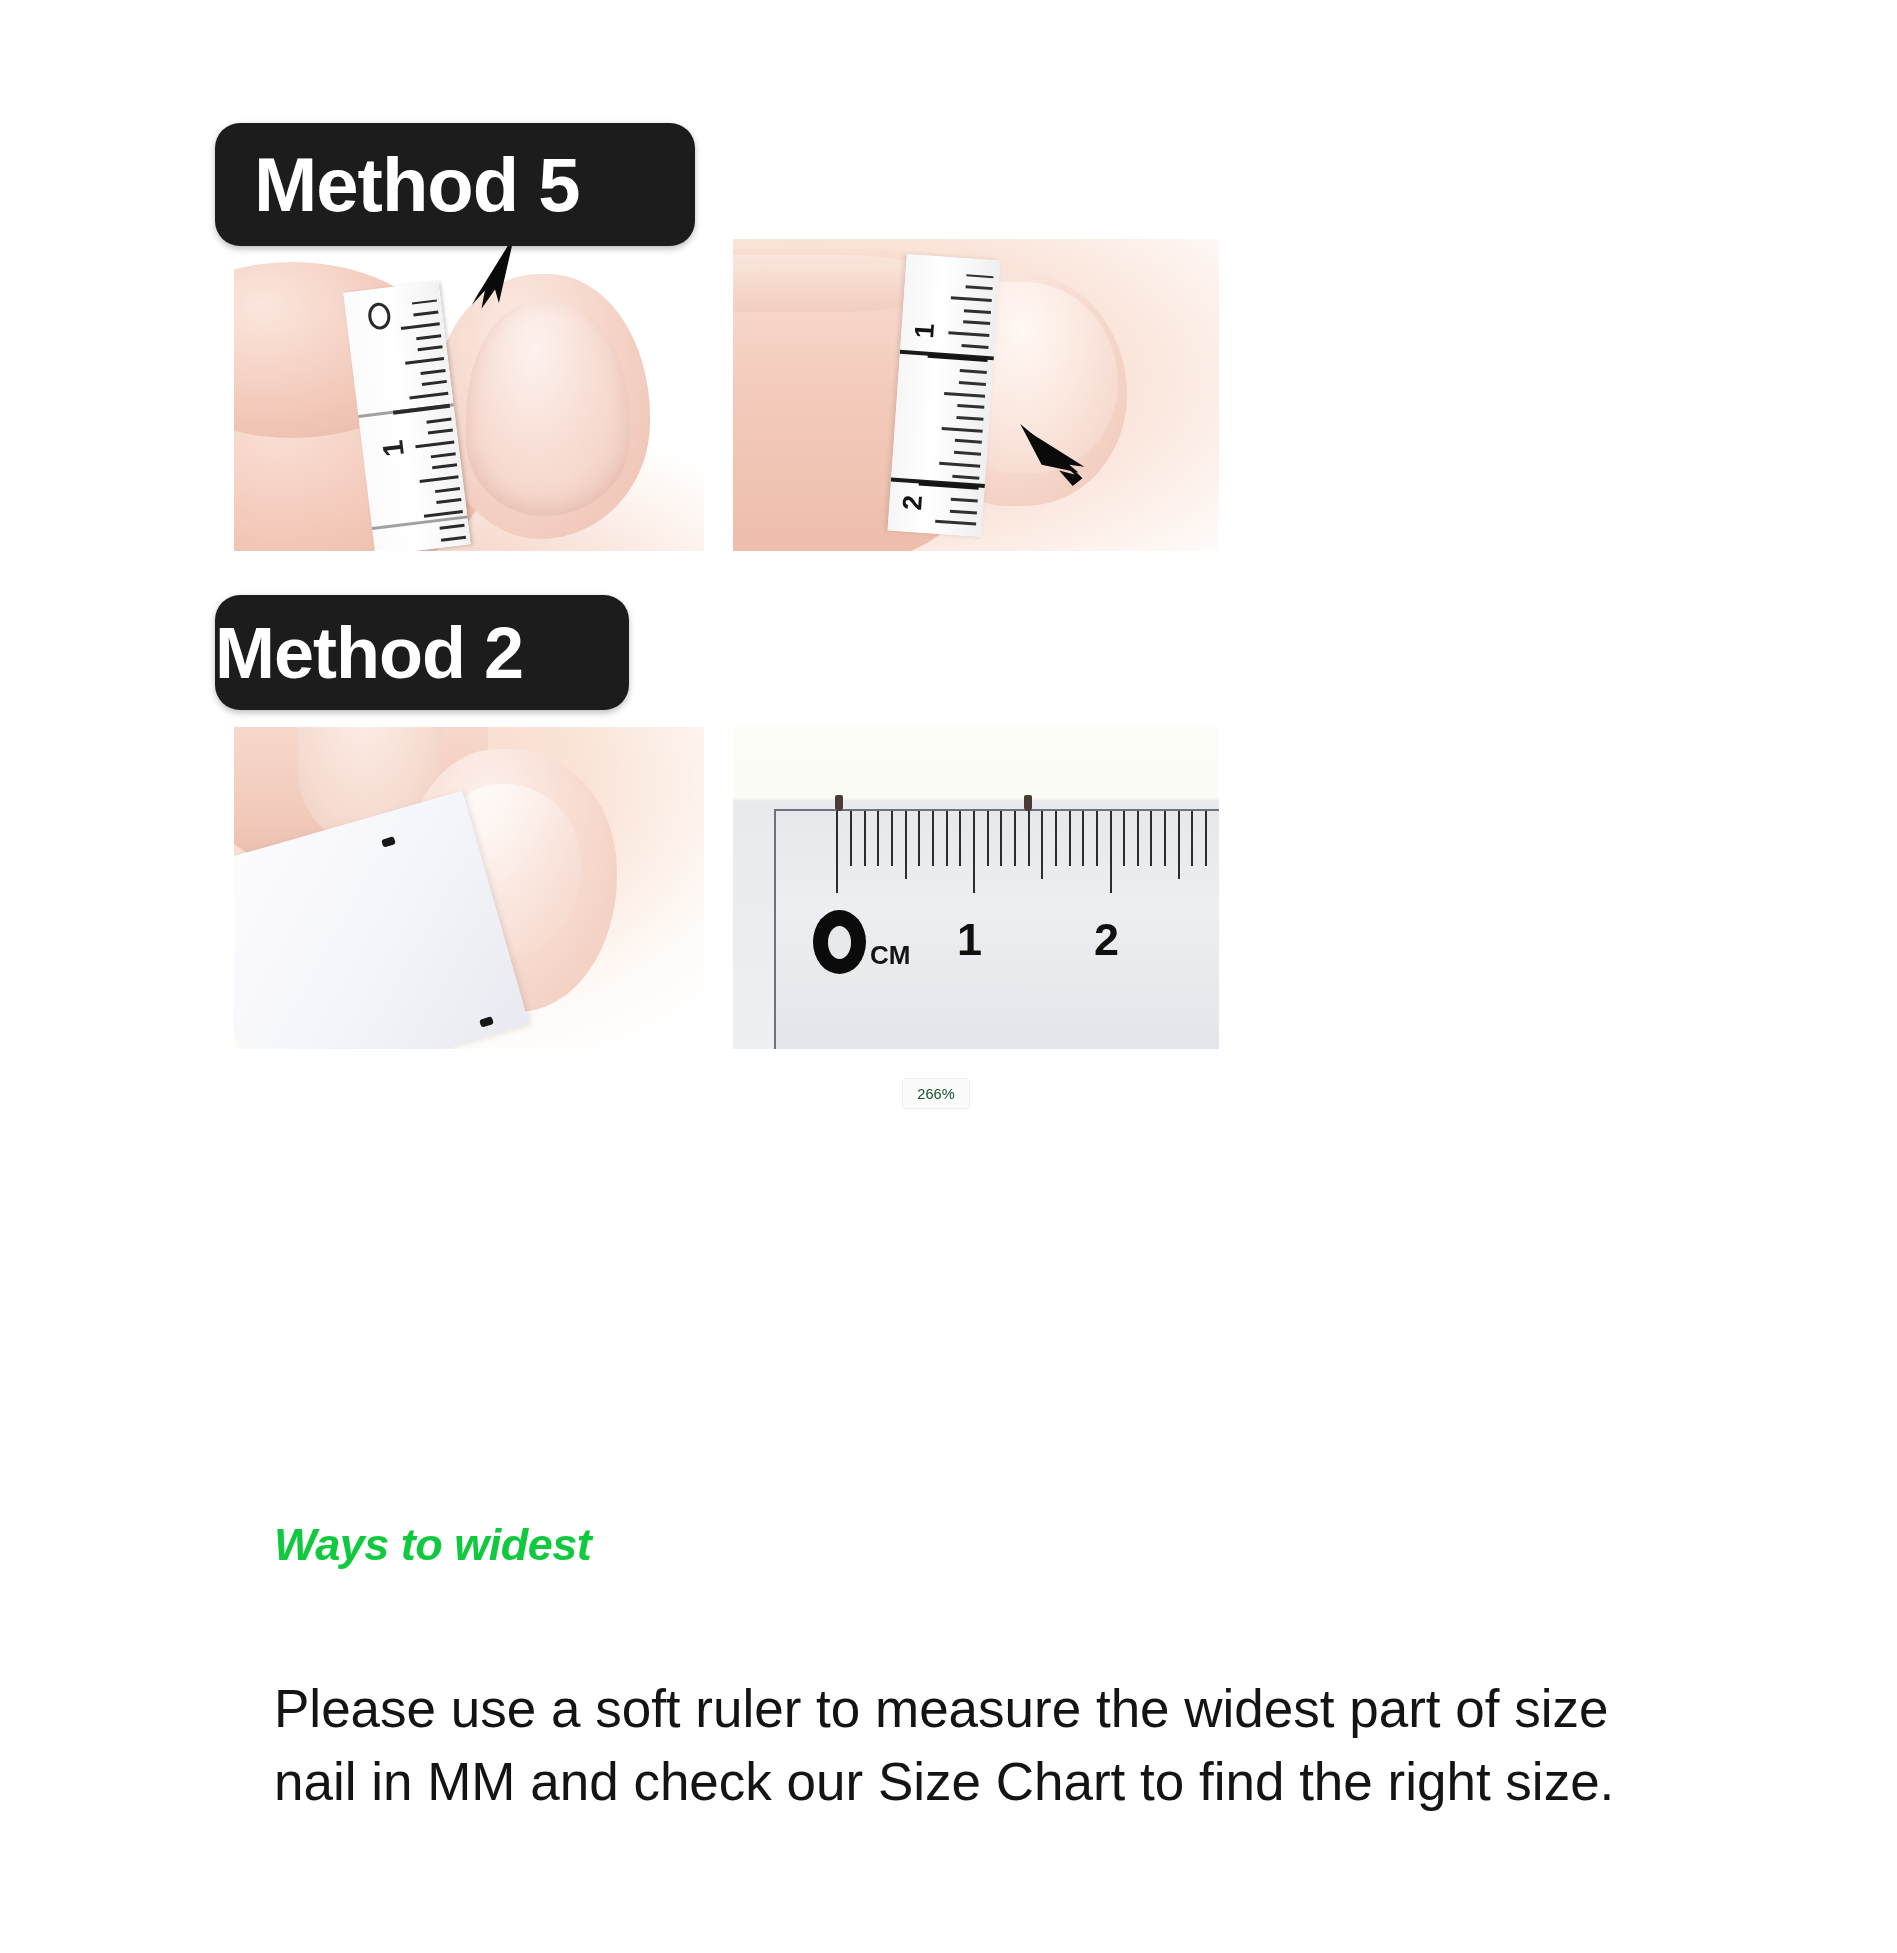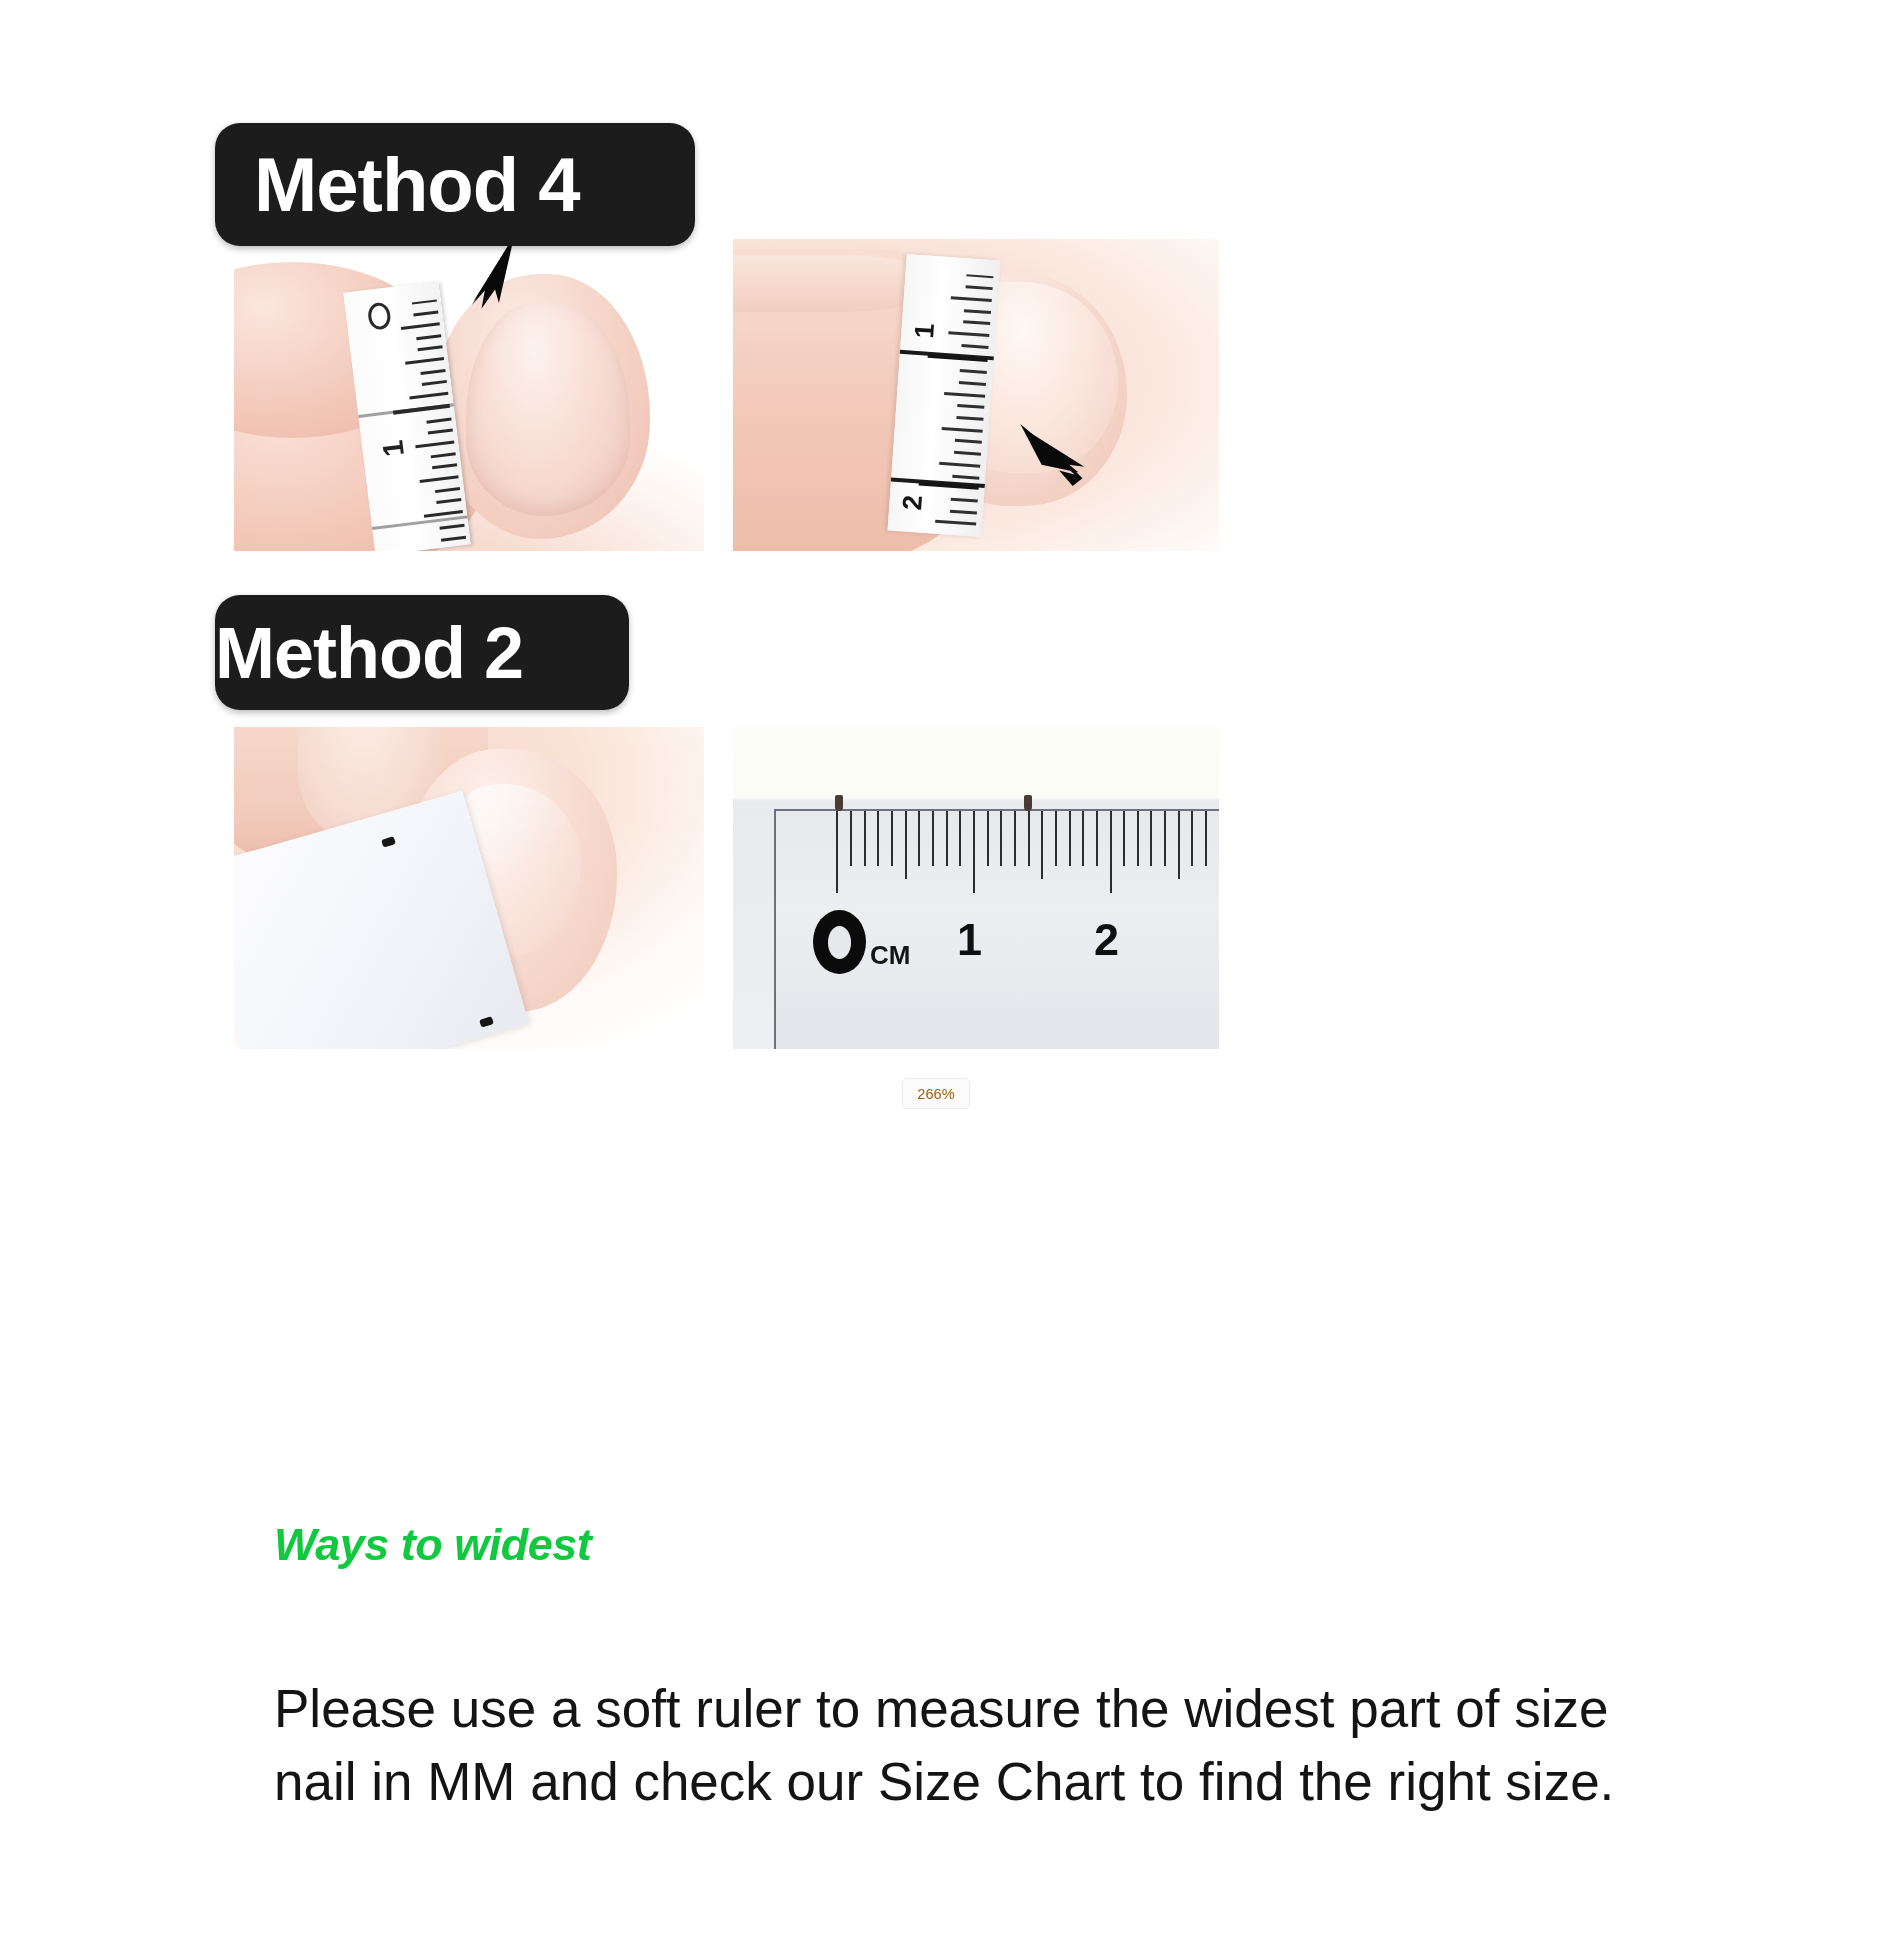--- a/index.html
+++ b/index.html
@@ -168,40 +168,40 @@
   .rdot { position:absolute; width:7.8px; height:15.6px; background:#4a3b35; border-radius:2px 2px 3.9px 3.9px; }
 
   
   #zoom-chip {
     position:absolute; left:902px; top:1078px;
     width:66px; height:29px;
     background:#fbfbfb; border:1px solid #ececec; border-radius:4.9px;
     display:flex; align-items:center; justify-content:center;
     z-index:40;
   }
-  #zoom-chip span { font-size:14.6px; color:#a16207; font-family:"Liberation Sans",sans-serif; }
+  #zoom-chip span { font-size:14.6px; color:#14532d; font-family:"Liberation Sans",sans-serif; }
 
   
   #heading-ways {
     position:absolute; left:274px; top:1519px;
     font-size:45px; font-weight:700; font-style:italic;
     color:#10c93f; letter-spacing:-0.5px;
     font-family:"Liberation Sans", sans-serif;
   }
   #body-copy {
     position:absolute; left:274px; top:1619px; width:1356px;
     font-size:53px; line-height:1.38; color:#141414;
     font-family:"Liberation Sans", sans-serif;
   }
 </style>
 </head>
 <body>
 
 <div class="badge" id="badge-m1">
-  <span>Method 4</span>
+  <span>Method 5</span>
 </div>
 
 <div class="panel" id="photo-1">
   <div class="ph">
 
     <div class="finger-a" style="left:-68px; top:117px; width:322px; height:224px;"></div>
     <div class="finger-a" style="left:-88px; top:23.4px; width:293px; height:176px; background:radial-gradient(ellipse at 40% 25%,#fbe6dd 0%,#f2c7b8 60%,#e7b3a3 100%);"></div>
     <div class="nail-a" style="left:226px; top:55px; width:172px; height:224px;"></div>
     <div style="position:absolute;left:201px;top:35px;width:215px;height:265px;border-radius:50% 48% 52% 50% / 48% 55% 45% 52%;background:radial-gradient(ellipse at 38% 25%,#fceae3 0%,#f4d2c5 55%,#eec0b2 100%);"></div>
     <div class="nail-a" style="left:232px; top:64px; width:164px; height:213px; background:radial-gradient(ellipse at 42% 22%,#fdf2ee 0%,#f8ded5 45%,#f0cabd 100%);"></div>

